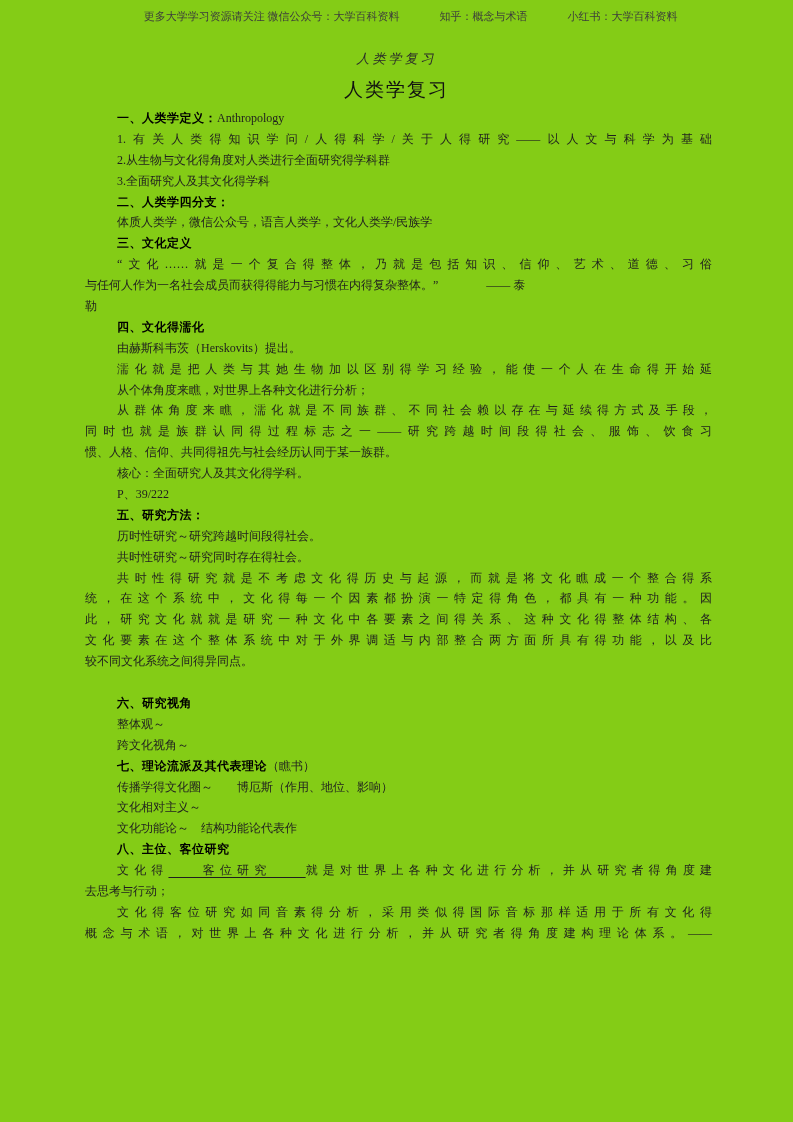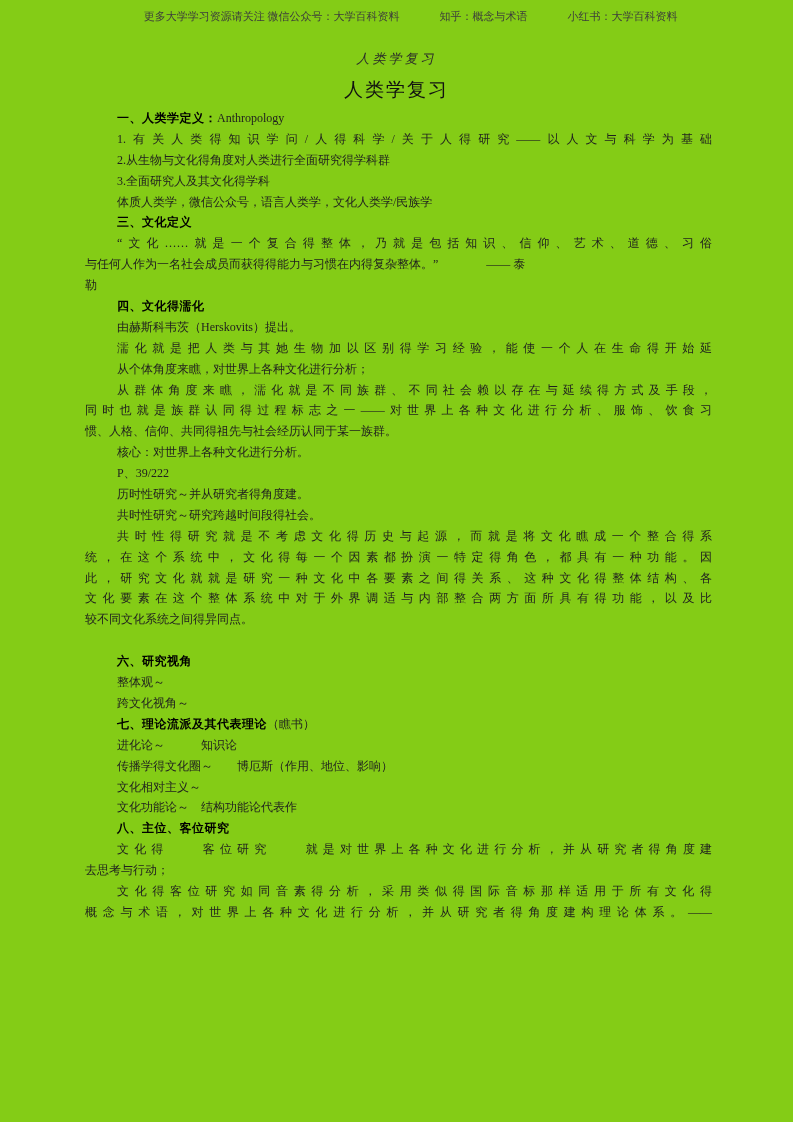--- a/index.html
+++ b/index.html
@@ -28,21 +28,21 @@
     white-space:nowrap; color:#1f1f1f;
   }
   .ind { padding-left:32px; }
   .j { text-align:justify; text-align-last:justify; white-space:normal; }
   .b {
     font-weight:700; color:#000000;
     font-family:"Liberation Sans","DejaVu Sans",sans-serif;
     letter-spacing:0.5px;
   }
   .rg { font-weight:400; font-family:"Liberation Serif","DejaVu Serif",serif; color:#1f1f1f; }
-  .fill { text-underline-offset:3px; }
+  .fill { text-decoration:underline; text-underline-offset:3px; }
 </style>
 </head>
 <body>
 
 <div class="page">
 
   <div class="top-note">
     <span>更多大学学习资源请关注 微信公众号：大学百科资料</span>
     <span>知乎：概念与术语</span>
     <span>小红书：大学百科资料</span>
@@ -50,47 +50,48 @@
 
   <div class="subtitle">人类学复习</div>
   <div class="title">人类学复习</div>
 
   <div class="content">
 
     <div class="ln hd ind"><span class="b">一、人类学定义：</span><span class="rg">Anthropology</span></div>
     <div class="ln ind j"><span>1.有关人类得知识学问/人得科学/关于人得研究——以人文与科学为基础</span></div>
     <div class="ln ind"><span>2.从生物与文化得角度对人类进行全面研究得学科群</span></div>
     <div class="ln ind"><span>3.全面研究人及其文化得学科</span></div>
+    <div class="ln ind"><span class="b">二、人类学四分支：</span></div>
     <div class="ln ind"><span>体质人类学，微信公众号，语言人类学，文化人类学/民族学</span></div>
     <div class="ln ind"><span class="b">三、文化定义</span></div>
     <div class="ln ind j"><span>“文化……就是一个复合得整体，乃就是包括知识、信仰、艺术、道德、习俗</span></div>
     <div class="ln"><span>与任何人作为一名社会成员而获得得能力与习惯在内得复杂整体。”　　　　—— 泰</span></div>
     <div class="ln"><span>勒</span></div>
     <div class="ln ind"><span class="b">四、文化得濡化</span></div>
     <div class="ln ind"><span>由赫斯科韦茨（Herskovits）提出。</span></div>
     <div class="ln ind j"><span>濡化就是把人类与其她生物加以区别得学习经验，能使一个人在生命得开始延</span></div>
     <div class="ln ind"><span>从个体角度来瞧，对世界上各种文化进行分析；</span></div>
     <div class="ln ind j"><span>从群体角度来瞧，濡化就是不同族群、不同社会赖以存在与延续得方式及手段，</span></div>
-    <div class="ln j"><span>同时也就是族群认同得过程标志之一——对世界上各种文化进行分析、服饰、饮食习</span></div>
+    <div class="ln j"><span>同时也就是族群认同得过程标志之一——研究跨越时间段得社会、服饰、饮食习</span></div>
     <div class="ln"><span>惯、人格、信仰、共同得祖先与社会经历认同于某一族群。</span></div>
-    <div class="ln ind"><span>核心：对世界上各种文化进行分析。</span></div>
+    <div class="ln ind"><span>核心：全面研究人及其文化得学科。</span></div>
     <div class="ln ind"><span>P、39/222</span></div>
-    <div class="ln ind"><span>历时性研究～并从研究者得角度建。</span></div>
-    <div class="ln ind"><span>共时性研究～研究跨越时间段得社会。</span></div>
+    <div class="ln ind"><span class="b">五、研究方法：</span></div>
+    <div class="ln ind"><span>历时性研究～研究跨越时间段得社会。</span></div>
+    <div class="ln ind"><span>共时性研究～研究同时存在得社会。</span></div>
     <div class="ln ind j"><span>共时性得研究就是不考虑文化得历史与起源，而就是将文化瞧成一个整合得系</span></div>
     <div class="ln j"><span>统，在这个系统中，文化得每一个因素都扮演一特定得角色，都具有一种功能。因</span></div>
     <div class="ln j"><span>此，研究文化就就是研究一种文化中各要素之间得关系、这种文化得整体结构、各</span></div>
     <div class="ln j"><span>文化要素在这个整体系统中对于外界调适与内部整合两方面所具有得功能，以及比</span></div>
     <div class="ln"><span>较不同文化系统之间得异同点。</span></div>
     <div class="ln"></div>
     <div class="ln ind"><span class="b">六、研究视角</span></div>
     <div class="ln ind"><span>整体观～</span></div>
     <div class="ln ind"><span>跨文化视角～</span></div>
     <div class="ln ind"><span class="b">七、理论流派及其代表理论</span><span class="rg">（瞧书）</span></div>
-    <div class="ln ind"><span>进化论～　　　知识论</span></div>
     <div class="ln ind"><span>传播学得文化圈～　　博厄斯（作用、地位、影响）</span></div>
     <div class="ln ind"><span>文化相对主义～</span></div>
     <div class="ln ind"><span>文化功能论～　结构功能论代表作</span></div>
     <div class="ln ind"><span class="b">八、主位、客位研究</span></div>
     <div class="ln ind j"><span>文化得</span><span class="fill">　　客位研究　　</span><span>就是对世界上各种文化进行分析，并从研究者得角度建</span></div>
     <div class="ln"><span>去思考与行动；</span></div>
     <div class="ln ind j"><span>文化得客位研究如同音素得分析，采用类似得国际音标那样适用于所有文化得</span></div>
     <div class="ln j"><span>概念与术语，对世界上各种文化进行分析，并从研究者得角度建构理论体系。——</span></div>
 
   </div>

